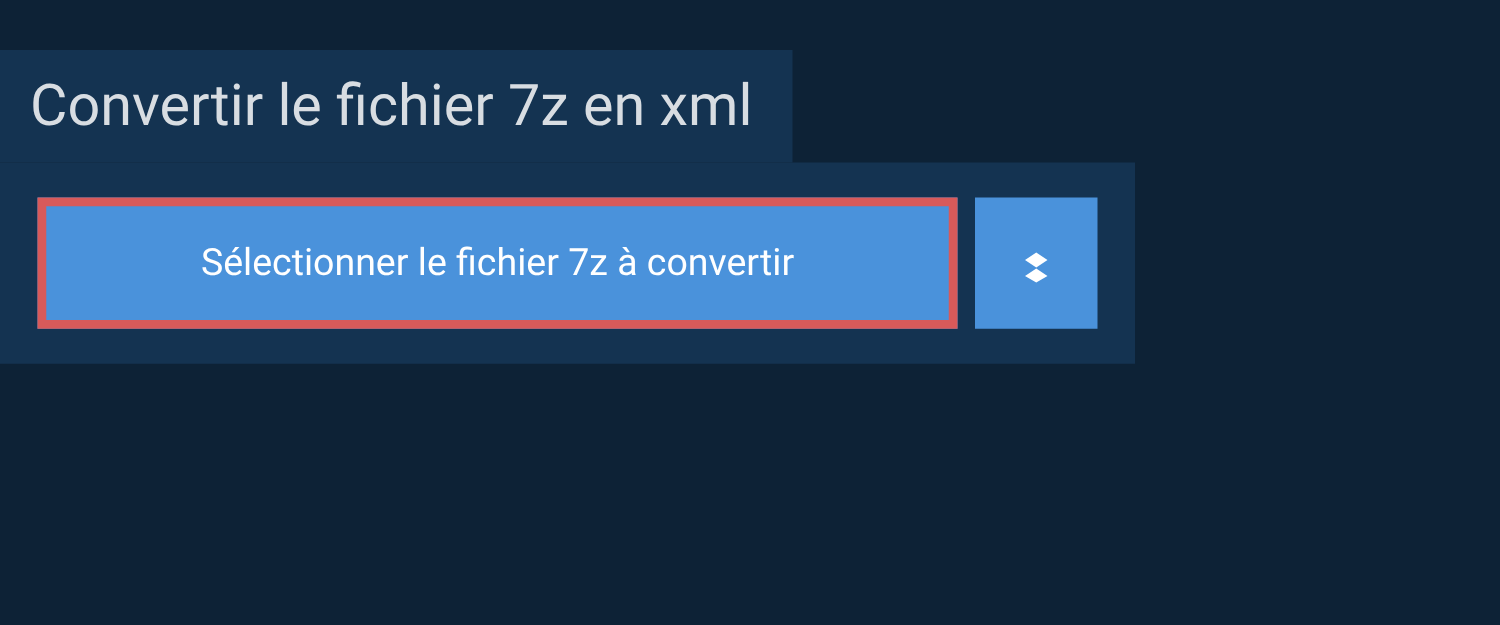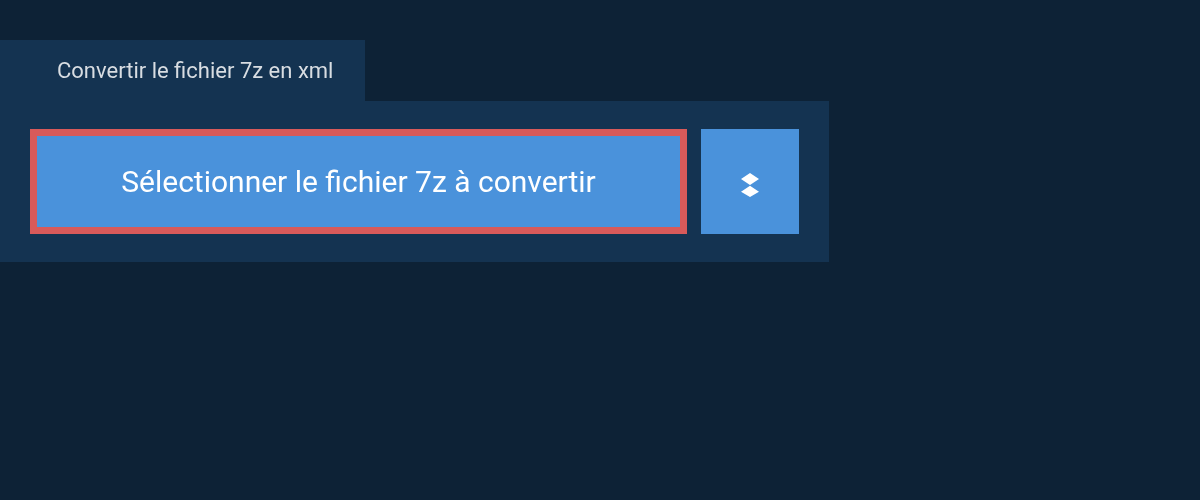--- a/index.html
+++ b/index.html
@@ -16,28 +16,27 @@
     }
     .tab-header {
       display: inline-block;
       background: #143351;
       padding: 18px 32px 18px 24px;
       margin-top: 40px;
       margin-left: 0;
     }
     .tab-header-text {
       color: #d8dde2;
-      font-size: 22px;
+      font-size: 46px;
       font-weight: 400;
-      margin-left: 33px;
     }
     .content-panel {
       background: #143351;
       margin-left: 0;
-      width: 829px;
+      width: 908px;
       padding: 28px 30px;
       display: flex;
       gap: 14px;
       align-items: stretch;
     }
     .select-file-button {
       flex: 1;
       background: #4a92db;
       border: 7px solid #d85a5a;
       padding: 28px 20px;

